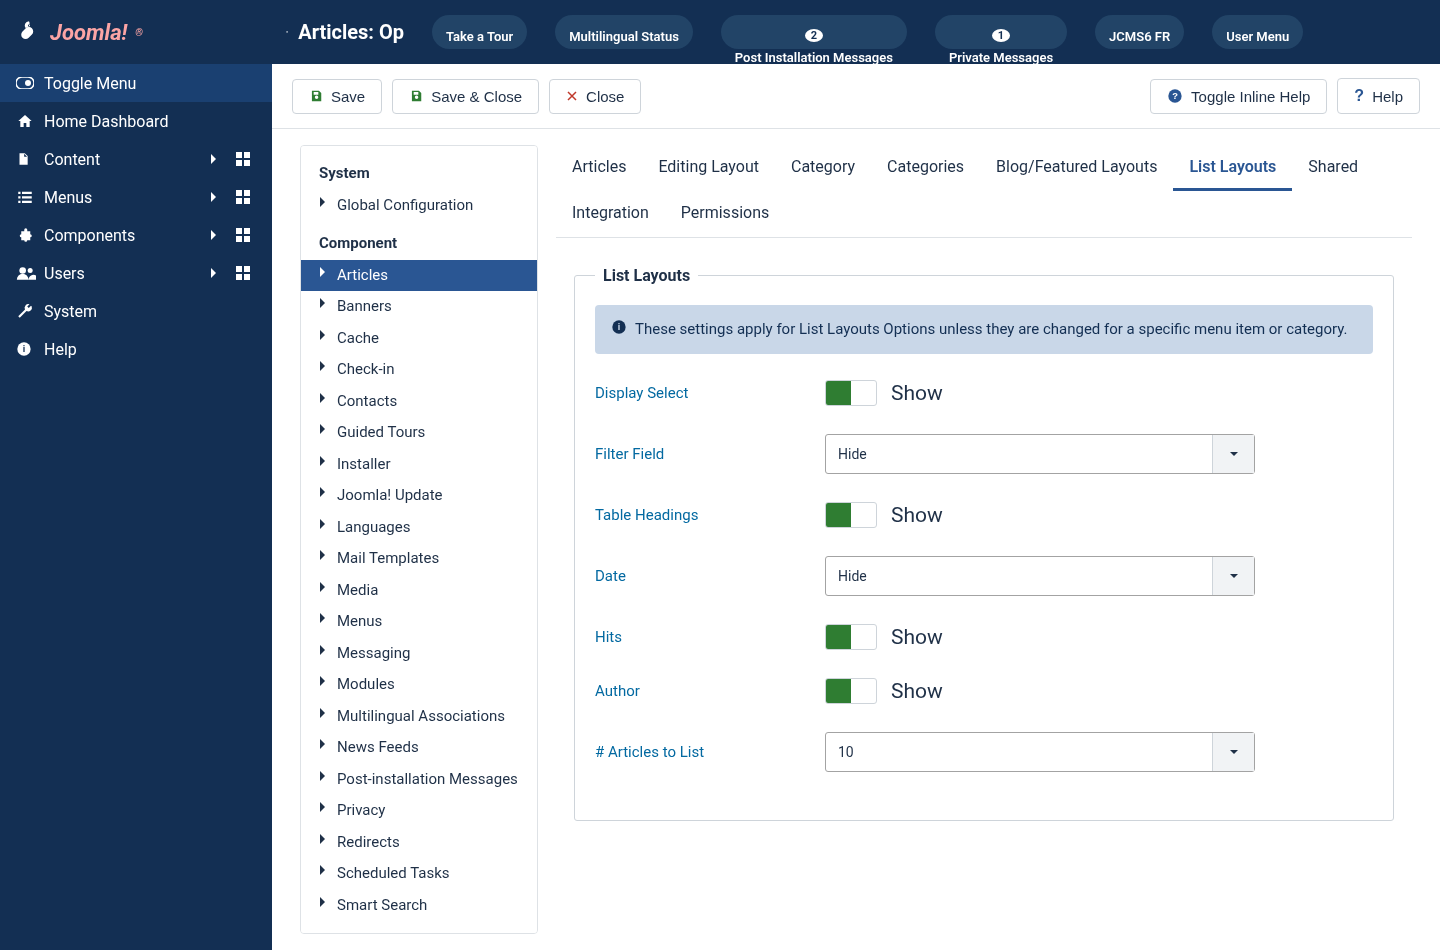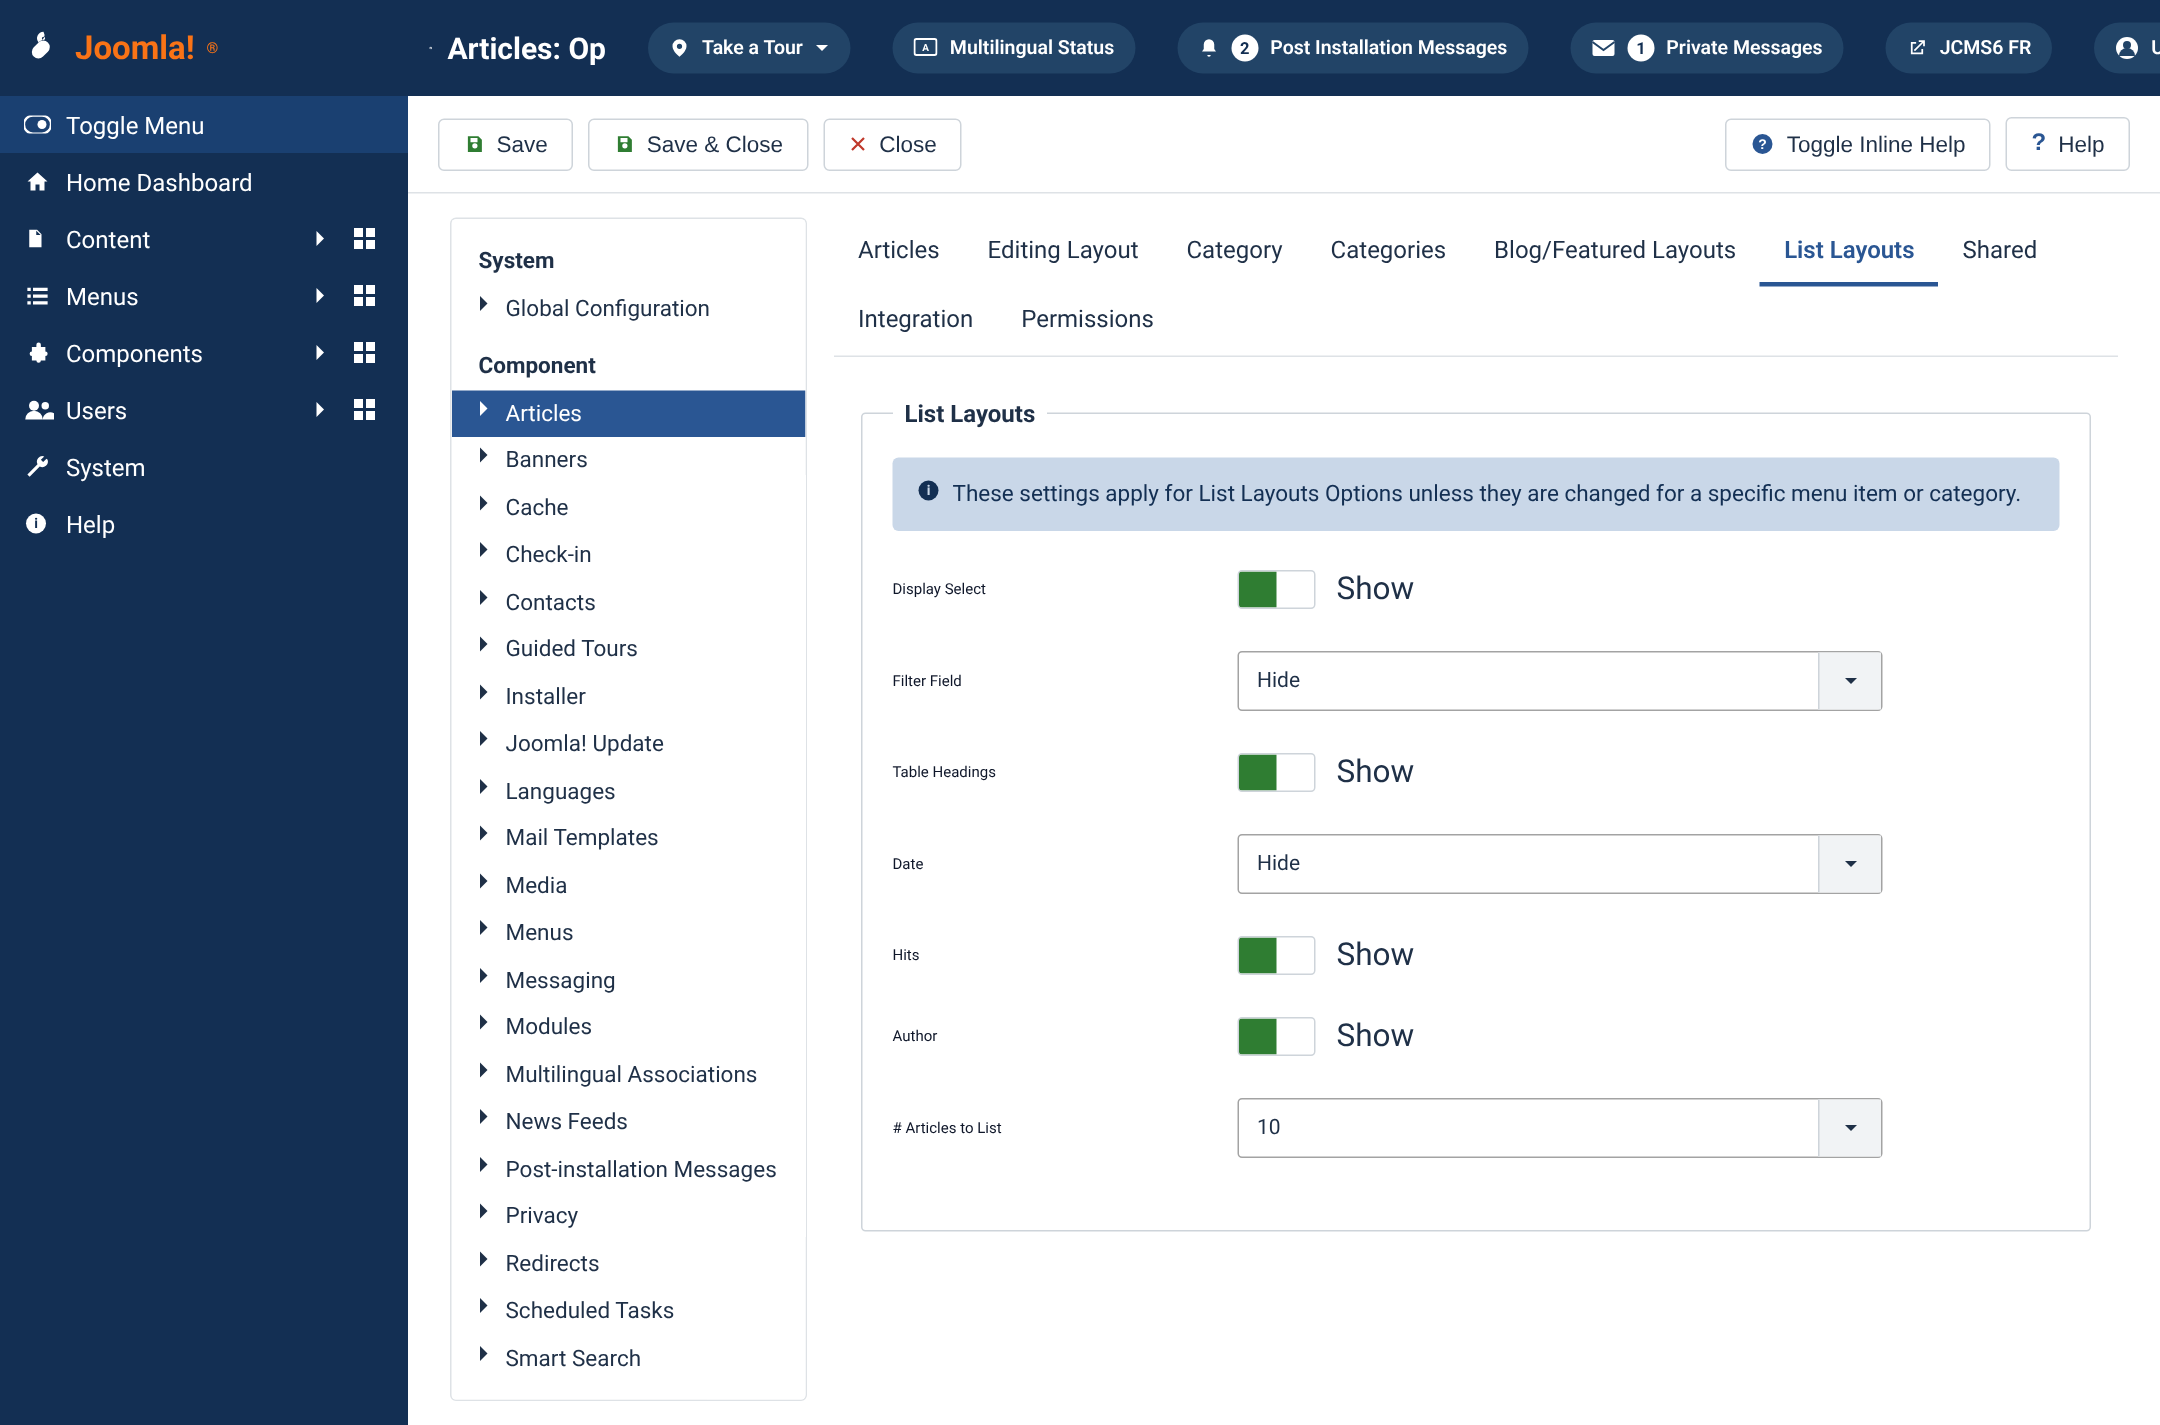--- a/index.html
+++ b/index.html
@@ -1,31 +1,31 @@
 <!DOCTYPE html>
 <html><head>
 <meta charset="utf-8">
 <style>
 * { box-sizing: border-box; margin: 0; padding: 0; }
 body { font-family: -apple-system, BlinkMacSystemFont, "Segoe UI", Roboto, sans-serif; font-size: 14px; color: #1f3047; background: #f0f4fb; overflow: hidden; }
 .app { display: flex; height: 950px; width: 1440px; }
 .sidebar { width: 272px; background: #132f53; color: #fff; flex-shrink: 0; }
 .logo-row { display: flex; align-items: center; padding: 10px 16px; height: 64px; }
-.logo-row .jlogo { display: flex; align-items: center; gap: 8px; font-size: 22px; font-weight: 700; color: #f97316; }
+.logo-row .jlogo { display: flex; align-items: center; gap: 8px; font-size: 22px; font-weight: 700; color: #fca5a5; font-style: italic; }
 .sidebar-nav { padding: 0; }
 .nav-item { display: flex; align-items: center; padding: 10px 16px; color: #fff; cursor: pointer; font-size: 16px; height: 38px; position: relative; }
 .nav-item.toggle { background: #1a4071; }
 .nav-icon { width: 28px; display: flex; align-items: center; justify-content: flex-start; font-size: 16px; }
 .nav-label { flex: 1; }
 .nav-chevron { width: 20px; text-align: center; color: #fff; }
 .nav-grid { width: 20px; text-align: center; margin-left: 6px; }
 .main { flex: 1; display: flex; flex-direction: column; background: #fff; min-width: 0; }
 .topbar { background: #132f53; height: 64px; display: flex; align-items: center; padding: 0 14px; gap: 28px; color: #fff; }
 .page-title { display: flex; align-items: center; gap: 10px; font-size: 20px; font-weight: 700; color: #fff; white-space: nowrap; overflow: hidden; width: 118px; flex-shrink: 0; }
-.pill { background: #224467; border-radius: 20px; padding: 6px 14px; display: flex; align-items: center; gap: 8px; font-size: 13px; font-weight: 600; color: #fff; white-space: nowrap; cursor: pointer; height: 34px; }
+.pill { background: #224467; border-radius: 20px; padding: 6px 14px; display: flex; align-items: center; gap: 8px; font-size: 13px; font-weight: 600; color: #fff; white-space: nowrap; cursor: pointer; height: 34px; flex-direction: column; }
 .pill .badge { background: #fff; color: #132f53; border-radius: 50%; width: 18px; height: 18px; display: inline-flex; align-items: center; justify-content: center; font-size: 11px; font-weight: 700; }
 .toolbar { background: #fff; border-bottom: 1px solid #dee2e6; padding: 14px 20px; display: flex; align-items: center; gap: 10px; }
 .btn { border: 1px solid #ced4da; background: #fff; border-radius: 4px; padding: 8px 16px; font-size: 15px; display: flex; align-items: center; gap: 8px; cursor: pointer; color: #1f3047; font-weight: 500; }
 .btn-help { font-weight: 500; }
 .toolbar-spacer { flex: 1; }
 .content-area { display: flex; flex: 1; min-height: 0; padding: 16px 28px; gap: 18px; }
 .side-panel { width: 238px; background: #fff; border: 1px solid #dee2e6; border-radius: 4px; padding: 14px 0; overflow-y: auto; flex-shrink: 0; }
 .side-header { font-weight: 700; padding: 4px 18px 8px; color: #1f3047; font-size: 15px; }
 .side-item { padding: 6px 18px 6px 18px; color: #1f3047; cursor: pointer; font-size: 15px; display: flex; align-items: flex-start; gap: 6px; line-height: 1.3; }
 .side-item .chev { width: 12px; flex-shrink:0; }
@@ -33,21 +33,21 @@
 .side-item.active .chev { color: #fff; }
 .main-panel { flex: 1; display: flex; flex-direction: column; min-width: 0; }
 .tabs { display: flex; flex-wrap: wrap; border-bottom: 1px solid #dee2e6; background: #fff; }
 .tab { padding: 12px 16px; font-size: 16px; color: #1f3047; cursor: pointer; border-bottom: 3px solid transparent; font-weight: 400; }
 .tab.active { color: #2a5693; border-bottom-color: #2a5693; font-weight: 600; }
 .panel-body { padding: 20px 10px 10px; overflow-y: auto; flex: 1; }
 fieldset.options { border: 1px solid #ced4da; border-radius: 3px; padding: 20px; margin: 8px; }
 fieldset.options legend { font-weight: 700; font-size: 16px; color: #1f3047; padding: 0 8px; }
 .alert-info { background: #c9d7e8; color: #132f53; border-radius: 4px; padding: 14px 16px; margin-bottom: 26px; display: flex; gap: 8px; align-items: flex-start; font-size: 15px; line-height: 1.4; }
 .form-row { display: flex; align-items: center; margin-bottom: 28px; gap: 14px; }
-.form-label { width: 216px; color: #0f172a; font-size: 10px; flex-shrink: 0; }
+.form-label { width: 216px; color: #0369a1; font-size: 15px; flex-shrink: 0; }
 .form-control { flex: 1; display: flex; align-items: center; gap: 14px; }
 .switcher { width: 52px; height: 26px; border: 1px solid #ced4da; border-radius: 3px; background: #fff; display: flex; cursor: pointer; overflow: hidden; }
 .switcher .on { width: 50%; background: #2f7d32; }
 .switcher .off { width: 50%; }
 .switch-label { font-size: 21px; color: #1f3047; }
 .select { flex: 1; max-width: 430px; border: 1px solid #a3a3a3; border-radius: 3px; height: 40px; display: flex; align-items: stretch; background: #fff; cursor: pointer; }
 .select .sel-text { flex: 1; padding: 8px 12px; display: flex; align-items: center; }
 .select .sel-caret { width: 42px; background: #f1f3f5; border-left: 1px solid #ced4da; display: flex; align-items: center; justify-content: center; font-size: 14px; }
 .green { color: #2f7d32; }
 .red { color: #c0392b; }

